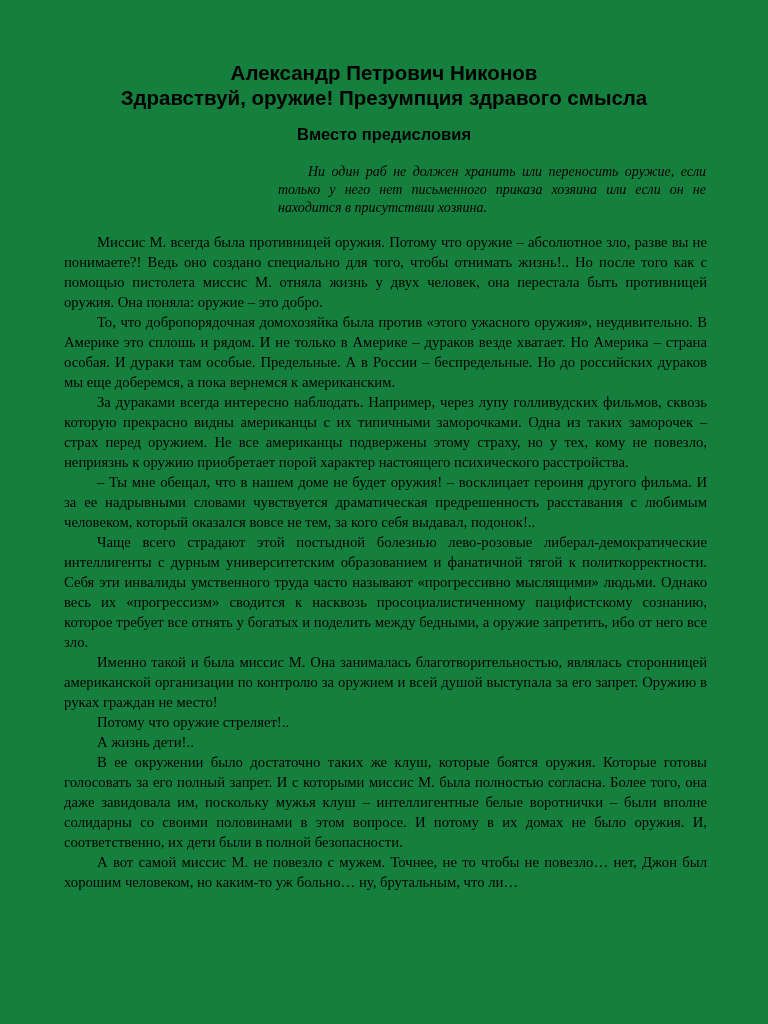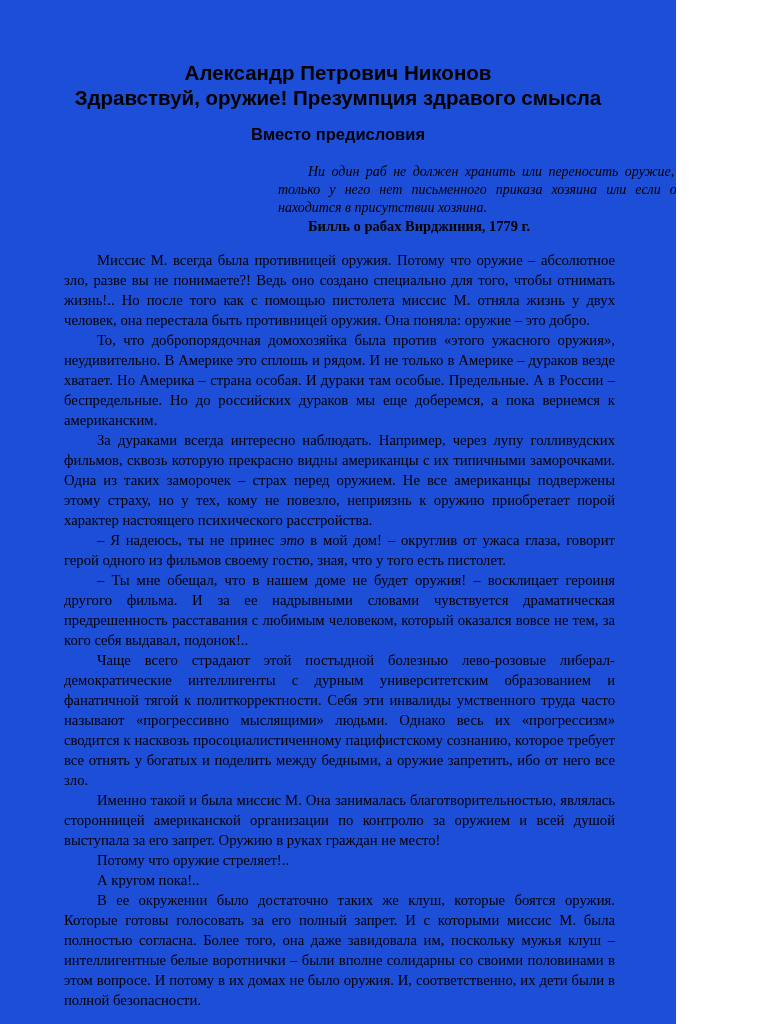--- a/index.html
+++ b/index.html
@@ -2,23 +2,23 @@
 <html lang="ru"><head>
 <meta charset="utf-8">
 <style>
   html, body {
     margin: 0;
     padding: 0;
     background: #ffffff;
   }
   .page {
     position: relative;
-    width: 676px;
+    width: 768px;
     height: 1024px;
-    background: #1d4ed8;
+    background: #15803d;
     color: #000000;
     overflow: hidden;
     box-sizing: border-box;
     padding-top: 60px;
   }
   
   .title-block {
     font-family: "Liberation Sans", sans-serif;
     font-weight: bold;
     font-size: 20.5px;
@@ -88,28 +88,27 @@
   <div class="title-block">
     <div>Александр Петрович Никонов</div>
     <div>Здравствуй, оружие! Презумпция здравого смысла</div>
   </div>
 
 
   <div class="section-heading">Вместо предисловия</div>
 
   <div class="indent-block epigraph">Ни один раб не должен хранить или переносить оружие, если только у него нет письменного приказа хозяина или если он не находится в присутствии хозяина.</div>
 
-  <div class="epigraph-attribution">Билль о рабах Вирджиния, 1779 г.</div>
 
   <div class="body-text">
       <p><span>Миссис М. всегда была противницей оружия. Потому что оружие – абсолютное зло, разве вы не понимаете?! Ведь оно создано специально для того, чтобы отнимать жизнь!.. Но после того как с помощью пистолета миссис М. отняла жизнь у двух человек, она перестала быть противницей оружия. Она поняла: оружие – это добро.</span></p>
       <p><span>То, что добропорядочная домохозяйка была против «этого ужасного оружия», неудивительно. В Америке это сплошь и рядом. И не только в Америке – дураков везде хватает. Но Америка – страна особая. И дураки там особые. Предельные. А в России – беспредельные. Но до российских дураков мы еще доберемся, а пока вернемся к американским.</span></p>
       <p><span>За дураками всегда интересно наблюдать. Например, через лупу голливудских фильмов, сквозь которую прекрасно видны американцы с их типичными заморочками. Одна из таких заморочек – страх перед оружием. Не все американцы подвержены этому страху, но у тех, кому не повезло, неприязнь к оружию приобретает порой характер настоящего психического расстройства.</span></p>
-      <p><span>– Я надеюсь, ты не принес </span><em>это</em><span> в мой дом! – округлив от ужаса глаза, говорит герой одного из фильмов своему гостю, зная, что у того есть пистолет.</span></p>
       <p><span>– Ты мне обещал, что в нашем доме не будет оружия! – восклицает героиня другого фильма. И за ее надрывными словами чувствуется драматическая предрешенность расставания с любимым человеком, который оказался вовсе не тем, за кого себя выдавал, подонок!..</span></p>
       <p><span>Чаще всего страдают этой постыдной болезнью лево-розовые либерал-демократические интеллигенты с дурным университетским образованием и фанатичной тягой к политкорректности. Себя эти инвалиды умственного труда часто называют «прогрессивно мыслящими» людьми. Однако весь их «прогрессизм» сводится к насквозь просоциалистиченному пацифистскому сознанию, которое требует все отнять у богатых и поделить между бедными, а оружие запретить, ибо от него все зло.</span></p>
       <p><span>Именно такой и была миссис М. Она занималась благотворительностью, являлась сторонницей американской организации по контролю за оружием и всей душой выступала за его запрет. Оружию в руках граждан не место!</span></p>
       <p><span>Потому что оружие стреляет!..</span></p>
-      <p><span>А кругом пока!..</span></p>
+      <p><span>А жизнь дети!..</span></p>
       <p><span>В ее окружении было достаточно таких же клуш, которые боятся оружия. Которые готовы голосовать за его полный запрет. И с которыми миссис М. была полностью согласна. Более того, она даже завидовала им, поскольку мужья клуш – интеллигентные белые воротнички – были вполне солидарны со своими половинами в этом вопросе. И потому в их домах не было оружия. И, соответственно, их дети были в полной безопасности.</span></p>
+      <p><span>А вот самой миссис М. не повезло с мужем. Точнее, не то чтобы не повезло… нет, Джон был хорошим человеком, но каким-то уж больно… ну, брутальным, что ли…</span></p>
     </div>
 
 </div>
 
 </body></html>

